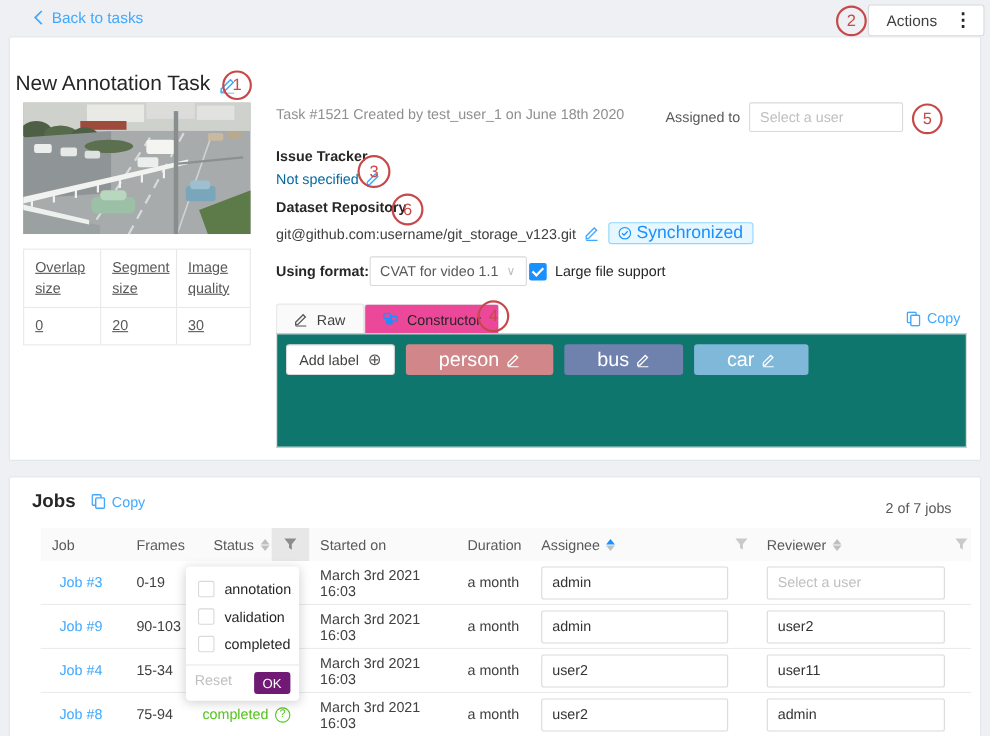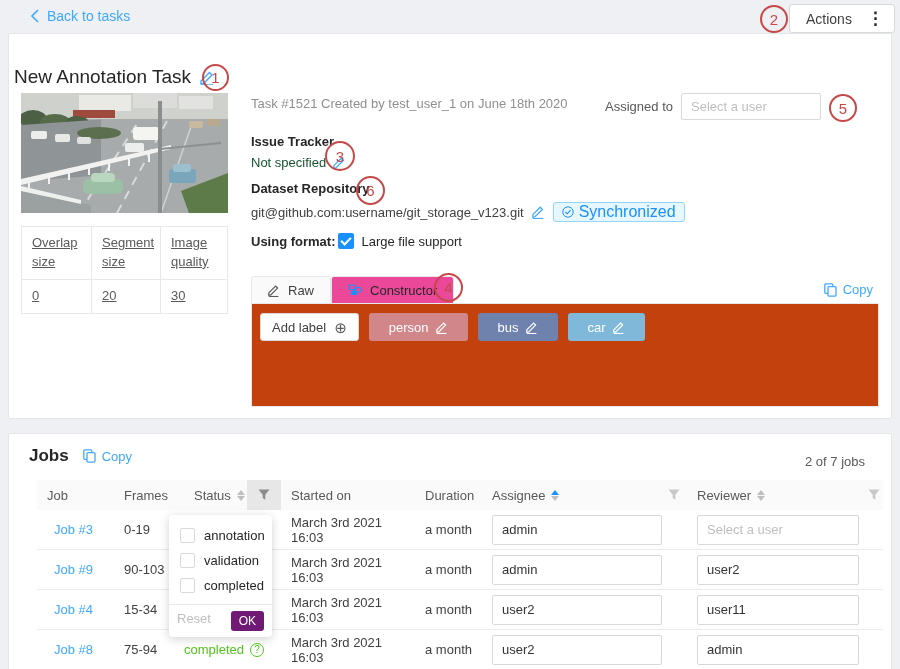--- a/index.html
+++ b/index.html
@@ -44,21 +44,21 @@
   
   .task-meta { position:absolute; left:242px; top:62px; color:#8f8f8f; }
   .assigned-row { position:absolute; right:70px; top:59px; display:flex; align-items:center; gap:8px; }
   .assigned-row label { color:#595959; }
   .assigned-input { width:140px; height:27px; border:1px solid #d9d9d9; border-radius:2px;
     padding:0 9px; font-size:13px; font-family:inherit; color:#333; }
   .assigned-input::placeholder { color:#bfbfbf; }
 
   .section-h { font-weight:bold; font-size:13px; color:#262626; }
   .issue-tracker { position:absolute; left:242px; top:100px; }
-  .it-value { margin-top:6px; color:#14532d; display:flex; align-items:center; gap:7px; }
+  .it-value { margin-top:6px; color:#0369a1; display:flex; align-items:center; gap:7px; }
   .dataset-repo { position:absolute; left:242px; top:147px; }
   .repo-value { margin-top:6px; display:flex; align-items:center; gap:8px; color:#404040; }
   .sync-badge { display:inline-flex; align-items:center; gap:5px;
     border:1px solid #91d5ff; background:#e6f7ff; color:#1890ff;
     border-radius:3px; font-size:16px; padding:1px 8px; height:20px; }
 
   .format-row { position:absolute; left:242px; top:199px; display:flex; align-items:center; }
   .format-label { font-weight:bold; }
   .format-select { width:143px; height:27px; border:1px solid #d9d9d9; border-radius:2px;
     display:flex; align-items:center; justify-content:space-between; padding:0 9px;
@@ -71,27 +71,27 @@
 
   
   .tabs { position:absolute; left:242px; top:242px; display:flex; }
   .tab { height:28px; padding:0 16px; display:flex; align-items:center; gap:8px;
     border:1px solid #e8e8e8; background:#fafafa; color:#404040; cursor:pointer;
     border-radius:3px 3px 0 0; }
   .tab.active { background:#ec4899; border-bottom:1px solid #fff; color:#262626; }
   .copy-btn { display:flex; align-items:center; gap:6px; color:#40a9ff; cursor:pointer; font-size:13px; }
   .task-copy { position:absolute; right:18px; top:248px; }
   .constructor-box { position:absolute; left:242px; top:269px; width:628px; height:104px;
-    border:1px solid #e8e8e8; background:#c2410c; padding:9px 8px; }
+    border:1px solid #e8e8e8; background:#0f766e; padding:9px 8px; }
   .labels-row { display:flex; gap:10px; }
   .add-label-btn { height:28px; border:1px solid #d9d9d9; border-radius:3px; background:#fff;
     display:flex; align-items:center; gap:8px; padding:0 11px; color:#404040; cursor:pointer; }
   .plus-circle { font-size:15px; color:#595959; line-height:1; }
   .chip { height:28px; border-radius:3px; color:#fff; display:flex; align-items:center; gap:7px;
-    padding:0 20px; font-size:13px; cursor:pointer; }
+    padding:0 30px; font-size:18px; cursor:pointer; }
 
   
   .jobs-head { position:absolute; left:20px; top:12px; display:flex; align-items:center; gap:14px; }
   .jobs-title { font-size:17px; font-weight:bold; }
   .jobs-count { position:absolute; right:26px; top:20px; color:#595959; }
 
   .jobs-table { position:absolute; left:28px; top:46px; width:846px; }
   .jt-grid { display:grid; grid-template-columns:77px 70px 63px 34px 134px 67px 179px 26px 178px 18px; }
   .jt-header { background:#fafafa; height:30px; color:#595959; }
   .jt-header > div { display:flex; align-items:center; padding-left:10px; gap:6px; }
@@ -246,20 +246,24 @@
             <circle cx="6" cy="6" r="5.2" fill="none" stroke="#1890ff" stroke-width="1"></circle>
             <polyline points="3.5,6 5.3,7.8 8.6,4.2" fill="none" stroke="#1890ff" stroke-width="1.1"></polyline>
           </svg>
         <span>Synchronized</span>
       </span>
     </div>
   </div>
 
   <div class="format-row">
     <span class="format-label">Using format:</span>
+    <div class="format-select">
+      <span>CVAT for video 1.1</span>
+      <span class="sel-chevron">∨</span>
+    </div>
     <div class="cb-wrap">
       <span class="cb-on"></span>
       <span>Large file support</span>
     </div>
   </div>
 
   <div class="tabs">
     <div class="tab">
       <svg width="12" height="13" viewBox="0 0 15 16">
           <path d="M1 11 L9.5 2.5 L12 5 L3.5 13.5 L1 14 Z" fill="none" stroke="#595959" stroke-width="1.5"></path>

